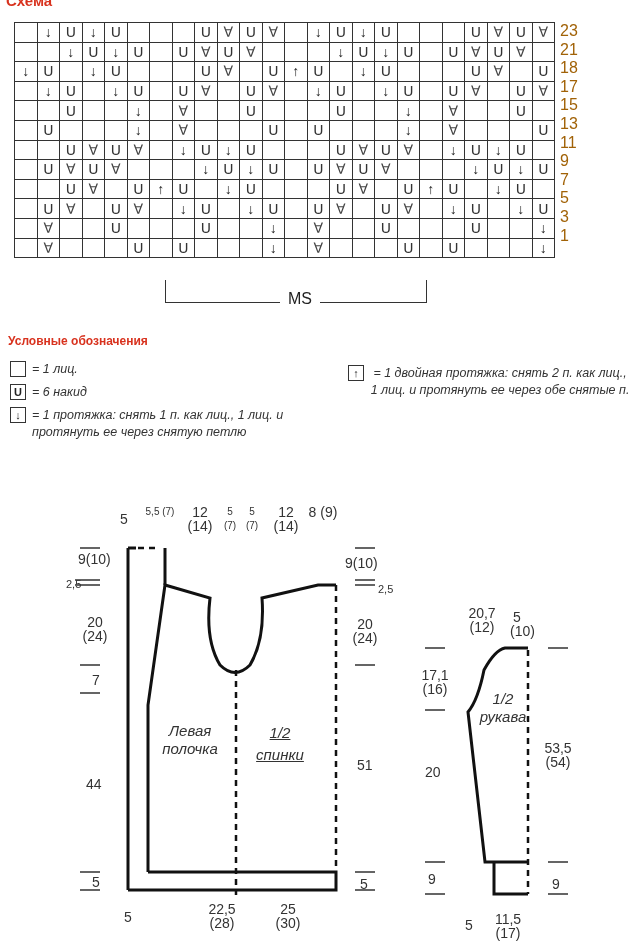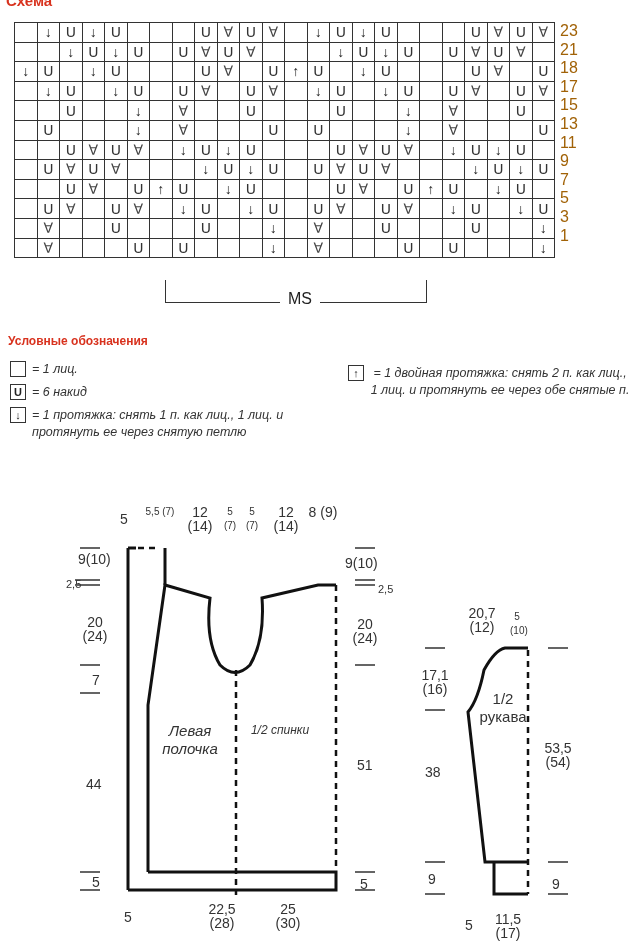--- a/index.html
+++ b/index.html
@@ -415,24 +415,24 @@
 <div class="dim" style="left:378px;top:582px;font-size:11px;">2,5</div>
 <div class="dim" style="left:350px;top:617px;width:30px;">20 (24)</div>
 <div class="dim" style="left:357px;top:758px;text-align:right;">51</div>
 <div class="dim" style="left:360px;top:877px;">5</div>
 
 <div class="dim" style="left:124px;top:910px;">5</div>
 <div class="dim" style="left:170px;top:902px;width:40px;margin-left:32px;">22,5 (28)</div>
 <div class="dim" style="left:268px;top:902px;width:40px;">25 (30)</div>
 
 <div class="dim" style="left:155px;top:722px;width:70px;font-style:italic;font-size:15px;line-height:18px;">Левая полочка</div>
-<div class="dim" style="left:250px;top:722px;width:60px;font-style:italic;font-size:12px;line-height:16px;">1/2 спинки</div>
+<div class="dim" style="left:250px;top:722px;width:60px;font-style:italic;font-size:15px;line-height:22px;text-decoration:underline;">1/2 спинки</div>
 
 <div class="dim" style="left:462px;top:606px;width:40px;">20,7 (12)</div>
-<div class="dim" style="left:510px;top:610px;width:14px;font-size:10px;">5 (10)</div>
+<div class="dim" style="left:510px;top:610px;width:14px;font-size:14px;">5 (10)</div>
 <div class="dim" style="left:415px;top:668px;width:40px;">17,1 (16)</div>
-<div class="dim" style="left:425px;top:765px;">38</div>
+<div class="dim" style="left:425px;top:765px;">20</div>
 <div class="dim" style="left:428px;top:872px;">9</div>
 <div class="dim" style="left:538px;top:741px;width:40px;">53,5 (54)</div>
 <div class="dim" style="left:552px;top:877px;">9</div>
 <div class="dim" style="left:465px;top:918px;">5</div>
 <div class="dim" style="left:488px;top:912px;width:40px;">11,5 (17)</div>
-<div class="dim" style="left:478px;top:690px;width:50px;font-size:15px;line-height:18px;">1/2 рукава</div>
+<div class="dim" style="left:478px;top:690px;width:50px;font-style:italic;font-size:15px;line-height:18px;">1/2 рукава</div>
 
 </body></html>

